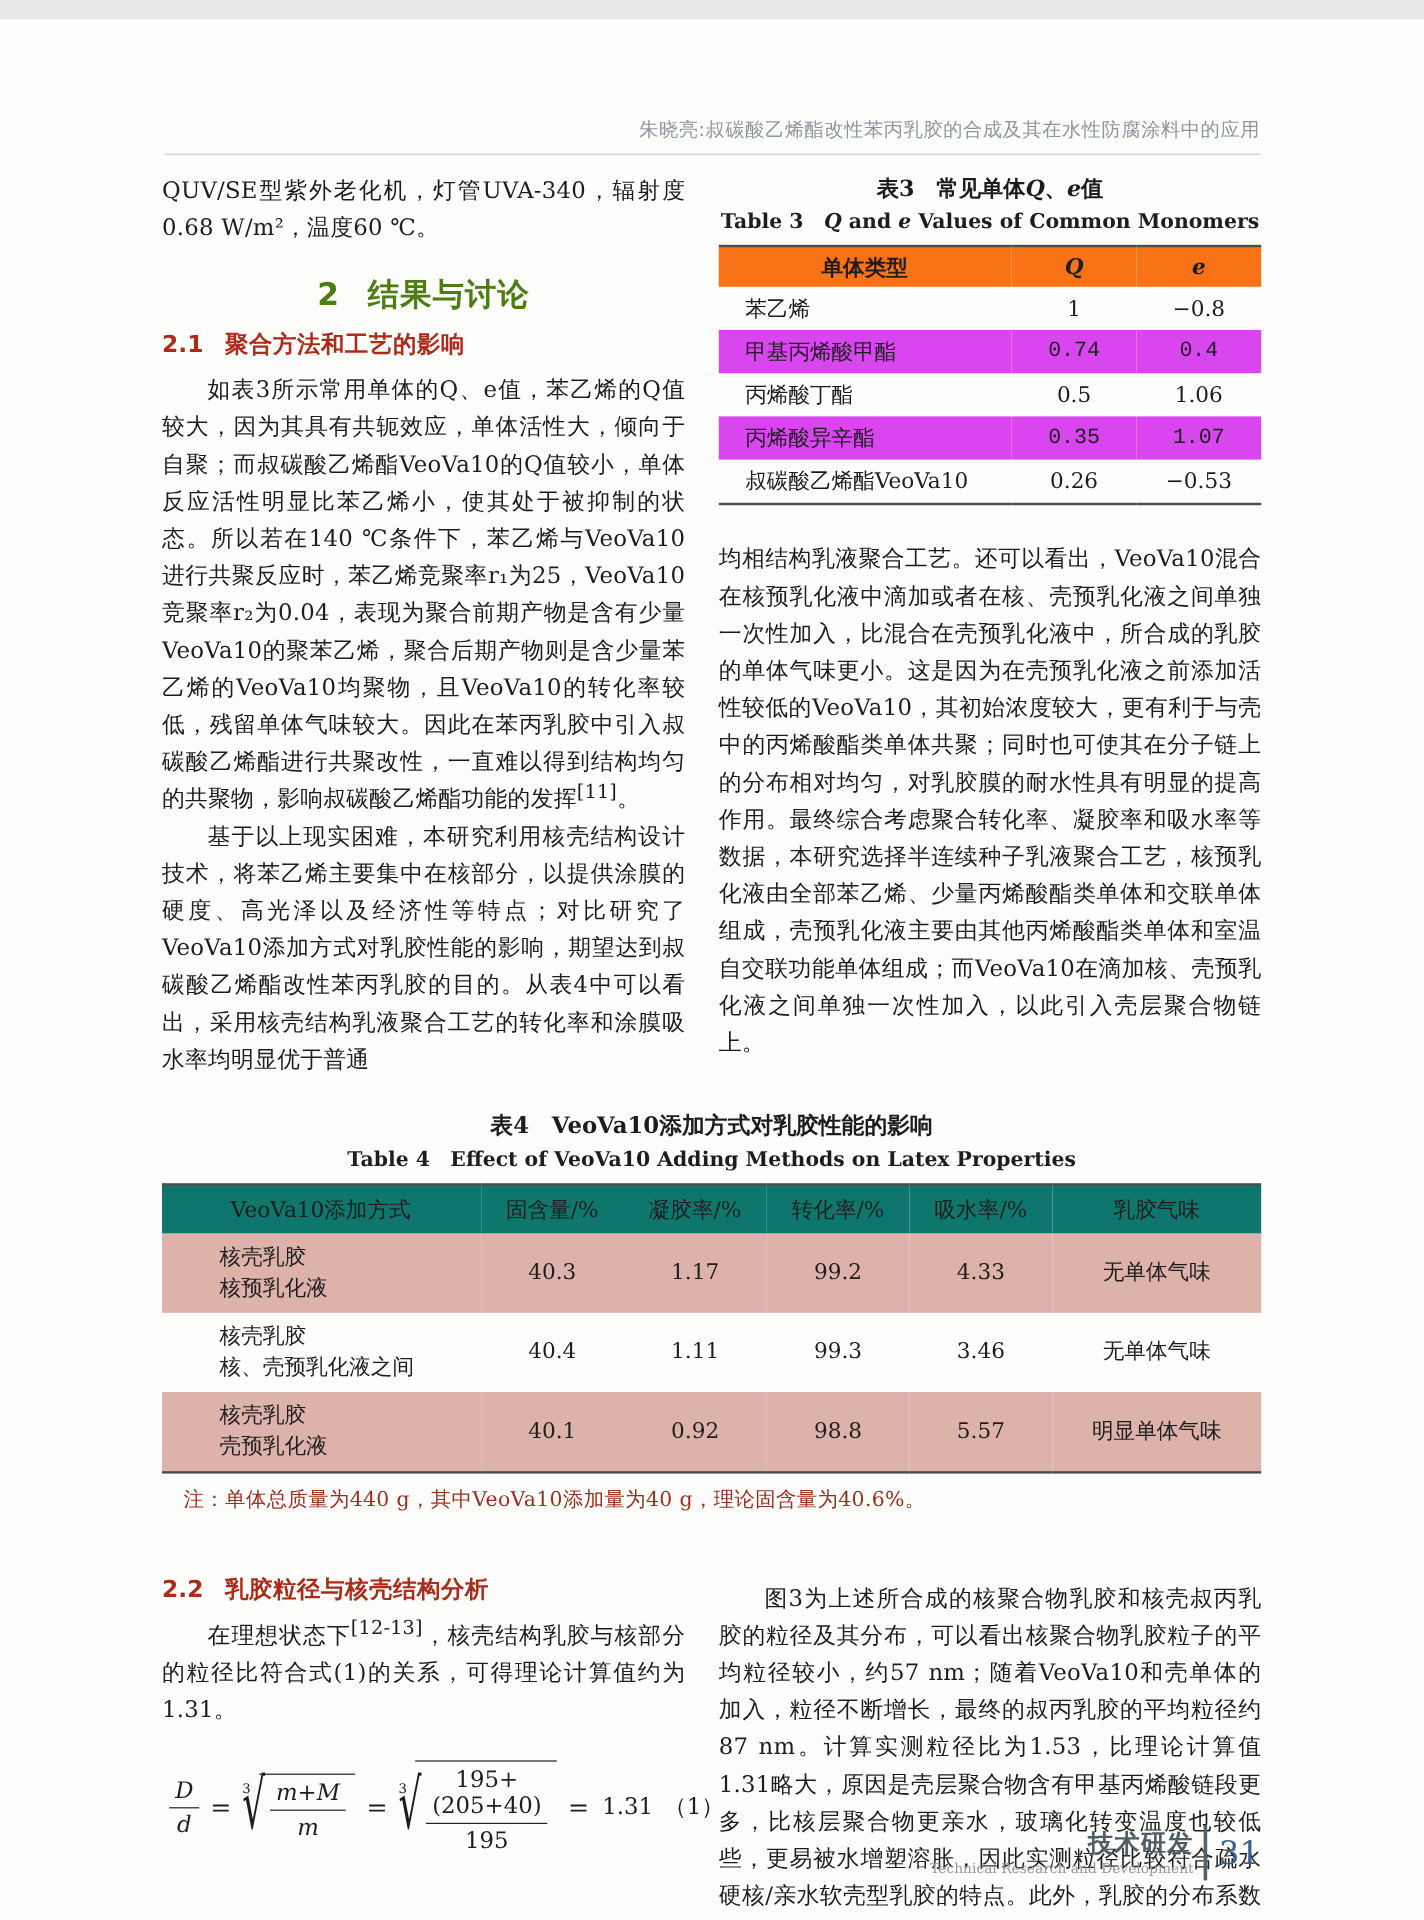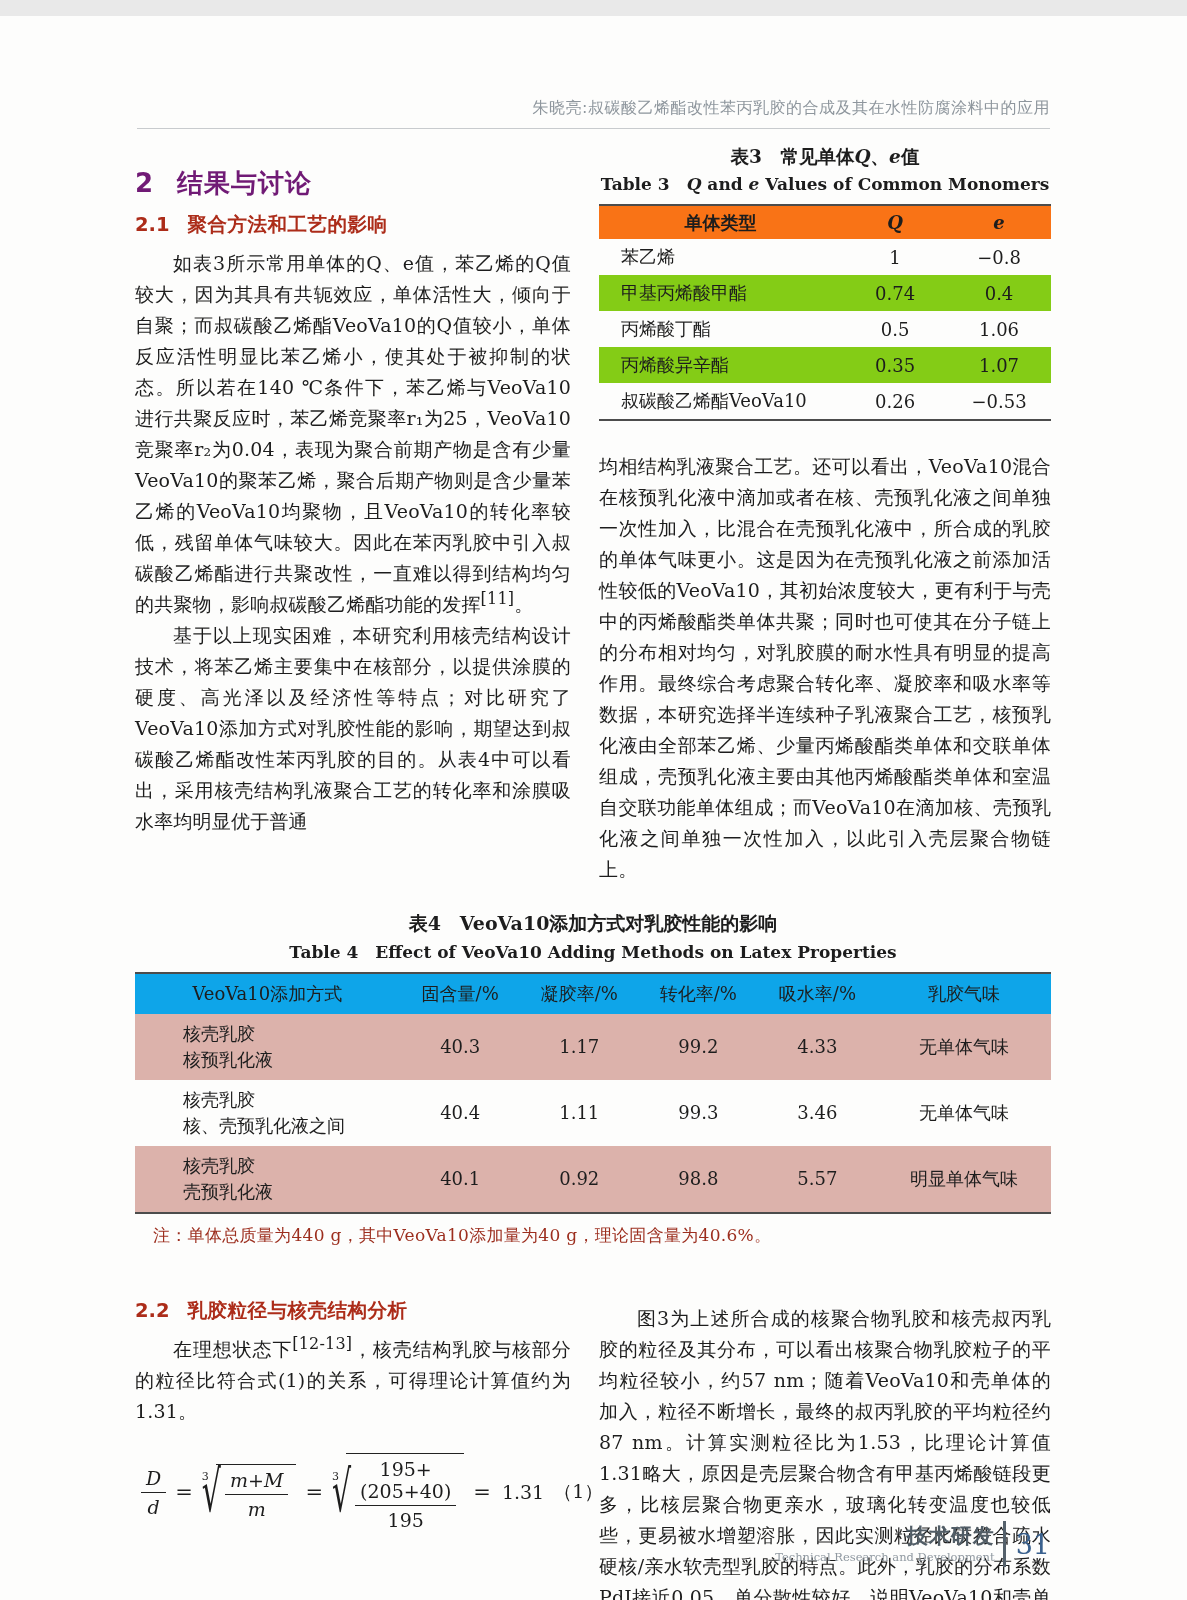--- a/index.html
+++ b/index.html
@@ -20,47 +20,47 @@
   
   .content{position:absolute;top:128px;left:135px;width:916px;}
   .cols{display:grid;grid-template-columns:436px 452px;column-gap:28px;}
   p{margin:0;}
   .body-text{font-size:19px;line-height:31px;text-align:justify;letter-spacing:.2px;}
   .indent{text-indent:2em;}
   sup.ref{font-size:16px;line-height:0;}
   
   .h2{
     font-family:"DejaVu Sans","Liberation Sans",sans-serif;
-    color:#701a75;font-weight:bold;font-size:26px;
-    margin:22px 0 10px 0;letter-spacing:1px;
+    color:#4d7c0f;font-weight:bold;font-size:26px;
+    margin:22px 0 10px 0;letter-spacing:1px;text-align:center;
   }
   .h2 .h-num{margin-right:24px;letter-spacing:0;}
   .h3{
     font-family:"DejaVu Sans","Liberation Sans",sans-serif;
     color:#ac2c19;font-weight:bold;font-size:19.5px;
     margin:4px 0 10px 0;letter-spacing:.5px;
   }
   .h3 .h-num{margin-right:18px;letter-spacing:0;}
   
   .tbl-title-zh{font-weight:bold;font-size:18.5px;text-align:center;margin:0 0 4px 0;}
   .tbl-title-en{font-weight:bold;font-size:17px;text-align:center;margin:0 0 8px 0;}
   table{border-collapse:collapse;width:100%;}
   
   .t3{border-top:2px solid #4c4c4c;border-bottom:2px solid #4c4c4c;font-size:18px;}
   .t3 th{background:#f97316;font-weight:bold;height:31px;}
   .t3 td{height:34px;}
-  .t3 tr.shade td{background:#84cc16;}
+  .t3 tr.shade td{background:#d946ef;font-family:Liberation Mono, monospace;}
   .t3 .c-name{text-align:left;padding-left:22px;width:54%;}
   .t3 .c-q{text-align:center;width:23%;}
   .t3 .c-e{text-align:center;width:23%;}
   .t3 th.c-name{text-align:center;padding-left:0;}
   
   .t4-wrap{margin-top:26px;}
   .t4{border-top:2px solid #4c4c4c;border-bottom:2px solid #4c4c4c;font-size:18px;}
-  .t4 th{background:#0ea5e9;font-weight:normal;height:38px;text-align:center;}
+  .t4 th{background:#0f766e;font-weight:normal;height:38px;text-align:center;}
   .t4 td{text-align:center;padding:7px 0;line-height:26px;}
   .t4 tr.shade td{background:#dcb2ab;}
   .t4 .c-method{text-align:left;padding-left:48px;width:29%;}
   .t4 th.c-method{text-align:center;padding-left:0;}
   .t4 .c-num{width:13%;}
   .t4 .c-odor{width:19%;}
   .t4-note{
     color:#9c2e1e;font-size:17px;margin:10px 0 0 18px;letter-spacing:.3px;
   }
   
@@ -102,20 +102,21 @@
 
   <div class="running-head">
     <span>朱晓亮:叔碳酸乙烯酯改性苯丙乳胶的合成及其在水性防腐涂料中的应用</span>
   </div>
 
   <div class="content">
 
     <div class="cols">
 
       <div>
+        <p class="body-text">QUV/SE型紫外老化机，灯管UVA-340，辐射度0.68 W/m²，温度60 ℃。</p>
 
         <div class="h2">
           <span class="h-num">2</span><span>结果与讨论</span>
         </div>
 
         <div class="h3">
           <span class="h-num">2.1</span><span>聚合方法和工艺的影响</span>
         </div>
 
         <p class="body-text indent"><span>如表3所示常用单体的Q、e值，苯乙烯的Q值较大，因为其具有共轭效应，单体活性大，倾向于自聚；而叔碳酸乙烯酯VeoVa10的Q值较小，单体反应活性明显比苯乙烯小，使其处于被抑制的状态。所以若在140 ℃条件下，苯乙烯与VeoVa10进行共聚反应时，苯乙烯竞聚率r₁为25，VeoVa10竞聚率r₂为0.04，表现为聚合前期产物是含有少量VeoVa10的聚苯乙烯，聚合后期产物则是含少量苯乙烯的VeoVa10均聚物，且VeoVa10的转化率较低，残留单体气味较大。因此在苯丙乳胶中引入叔碳酸乙烯酯进行共聚改性，一直难以得到结构均匀的共聚物，影响叔碳酸乙烯酯功能的发挥</span><sup class="ref">[11]</sup><span>。</span></p>

